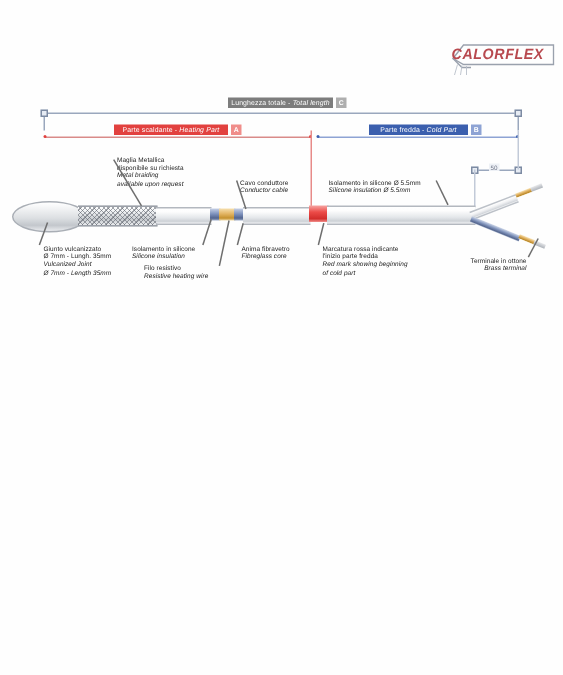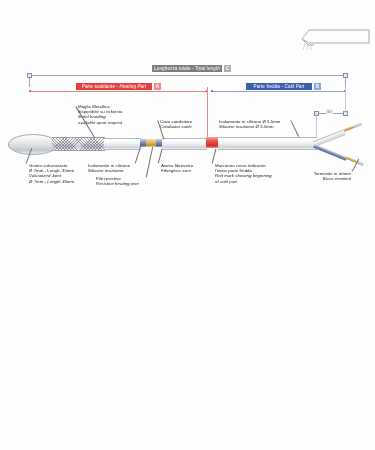--- a/index.html
+++ b/index.html
@@ -140,20 +140,21 @@
 
 <div id="page">
 
   <div class="logo">
     <svg width="80" height="26" viewBox="0 0 80 26">
       <path d="M10 13 L17 4 L77 4 L77 17 L17 17 Z" fill="none" stroke="#9aa1ad" stroke-width="0.9"></path>
       <path d="M10 13 L16 19 L22 19" fill="none" stroke="#9aa1ad" stroke-width="0.9"></path>
       <path d="M13 17 L11 24 M16 17.5 L15 24 M19 18 L19 24" fill="none" stroke="#b9bfc9" stroke-width="0.6"></path>
     </svg>
   </div>
+  <div class="logo-text">CALORFLEX</div>
 
   <div class="dimbar" style="left:29px;top:75px;width:317px;"></div>
   <div class="dimtick" style="left:29px;top:75px;height:12px;"></div>
   <div class="dimtick" style="left:345px;top:75px;height:12px;"></div>
   <div class="sqnode" style="left:27px;top:73px;"></div>
   <div class="sqnode" style="left:343px;top:73px;"></div>
 
   <div class="lbl lbl-gray" style="left:152px;top:65px;width:70px;">
     <span>Lunghezza totale</span><span> - </span><span class="it">Total length</span>
   </div>

